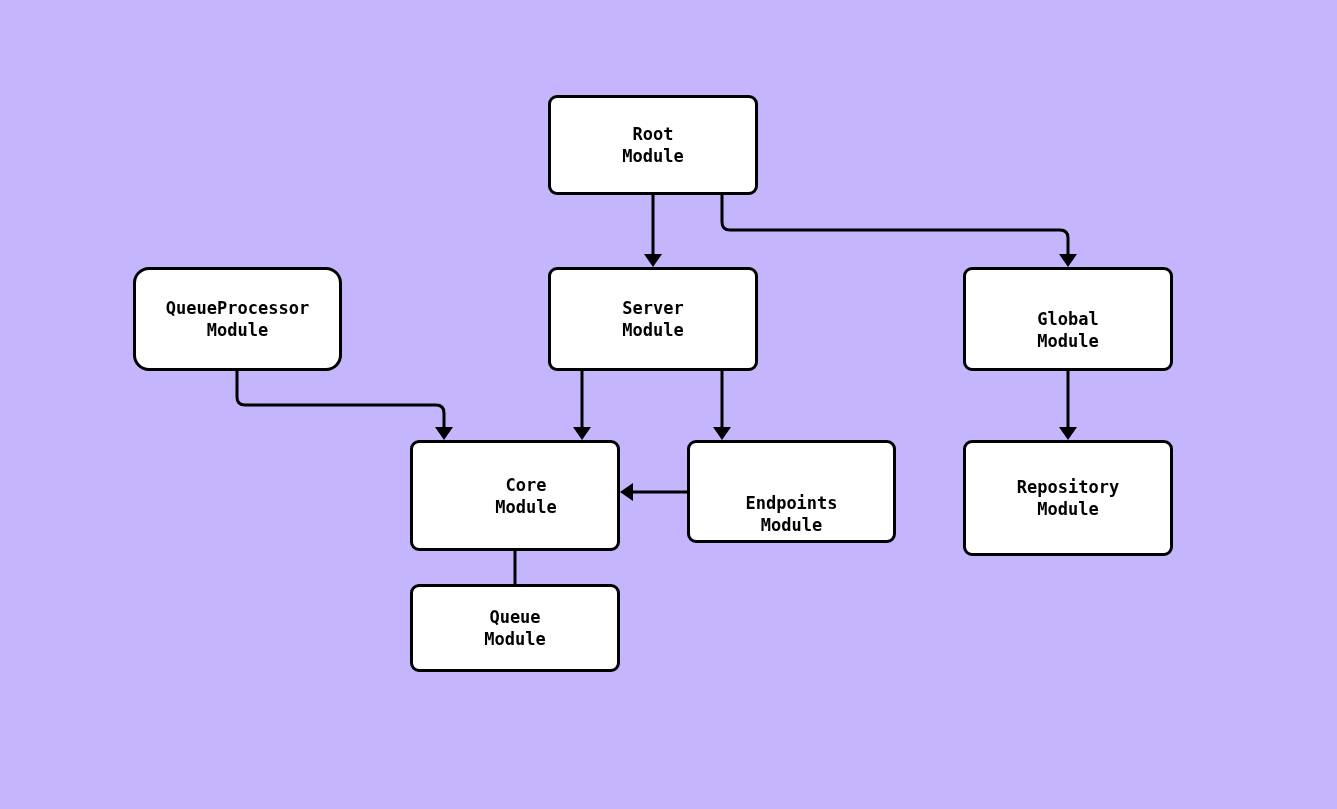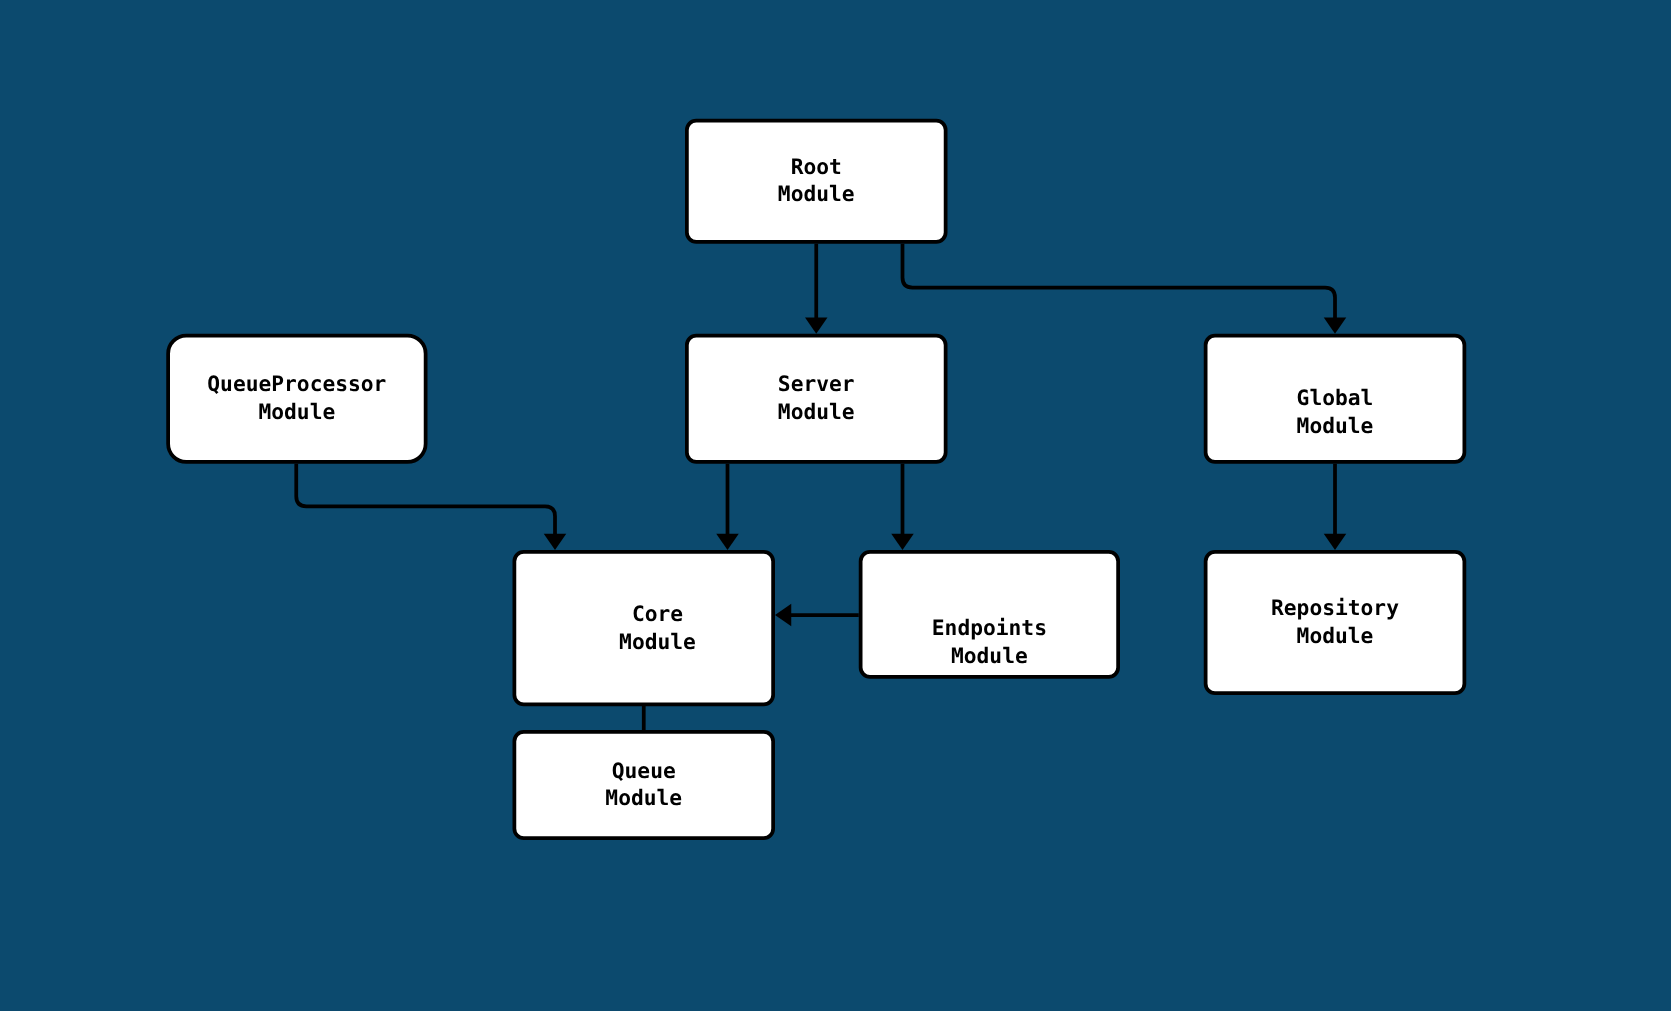--- a/index.html
+++ b/index.html
@@ -5,21 +5,21 @@
 <style>
   html, body {
     margin: 0;
     padding: 0;
     background: #ffffff;
   }
   #diagram-root {
     position: relative;
     width: 1337px;
     height: 809px;
-    background: #0c4a6e;
+    background: #c4b5fd;
     overflow: hidden;
     font-family: "DejaVu Sans Mono", "Liberation Mono", monospace;
   }
   #edge-layer {
     position: absolute;
     left: 0;
     top: 0;
     width: 1337px;
     height: 809px;
   }
@@ -90,21 +90,21 @@
         <div class="node-label" style="color: rgb(0, 0, 0);">Module</div>
       </div>
       <div class="node" style="left: 548px; top: 267px; width: 210px; height: 104px; border-color: rgb(0, 0, 0);">
         <div class="node-label" style="color: rgb(0, 0, 0);">Server</div>
         <div class="node-label" style="color: rgb(0, 0, 0);">Module</div>
       </div>
       <div class="node" style="left: 963px; top: 267px; width: 210px; height: 104px; border-color: rgb(0, 0, 0);">
         <div class="node-label" style="color: rgb(0, 0, 0); margin-top: 21px;">Global</div>
         <div class="node-label" style="color: rgb(0, 0, 0);">Module</div>
       </div>
-      <div class="node" style="left: 410px; top: 440px; width: 210px; height: 125px; border-color: rgb(0, 0, 0); padding-left: 22px;">
+      <div class="node" style="left: 410px; top: 440px; width: 210px; height: 111px; border-color: rgb(0, 0, 0); padding-left: 22px;">
         <div class="node-label" style="color: rgb(0, 0, 0);">Core</div>
         <div class="node-label" style="color: rgb(0, 0, 0);">Module</div>
       </div>
       <div class="node" style="left: 687px; top: 440px; width: 209px; height: 103px; border-color: rgb(0, 0, 0);">
         <div class="node-label" style="color: rgb(0, 0, 0); margin-top: 44px;">Endpoints</div>
         <div class="node-label" style="color: rgb(0, 0, 0);">Module</div>
       </div>
       <div class="node" style="left: 963px; top: 440px; width: 210px; height: 116px; border-color: rgb(0, 0, 0);">
         <div class="node-label" style="color: rgb(0, 0, 0);">Repository</div>
         <div class="node-label" style="color: rgb(0, 0, 0);">Module</div>

